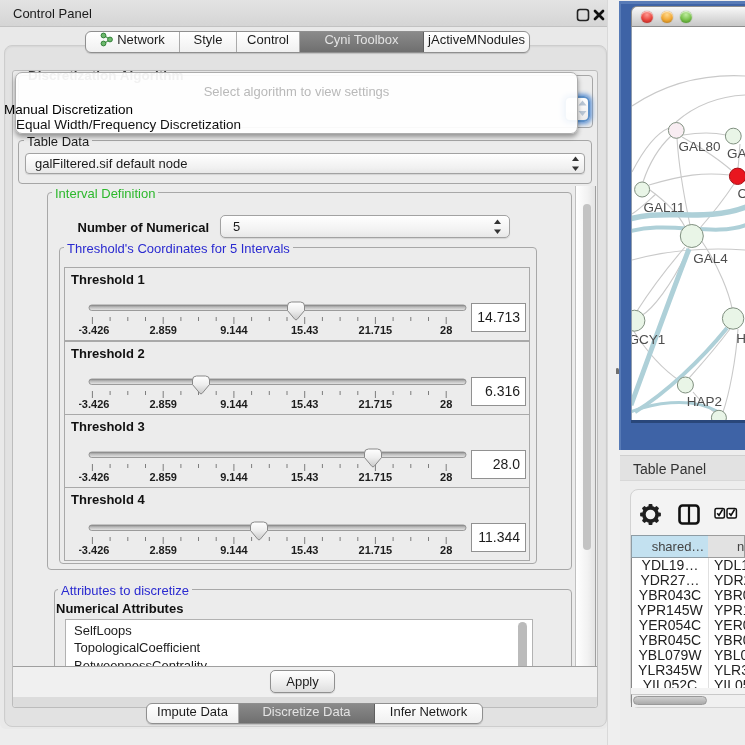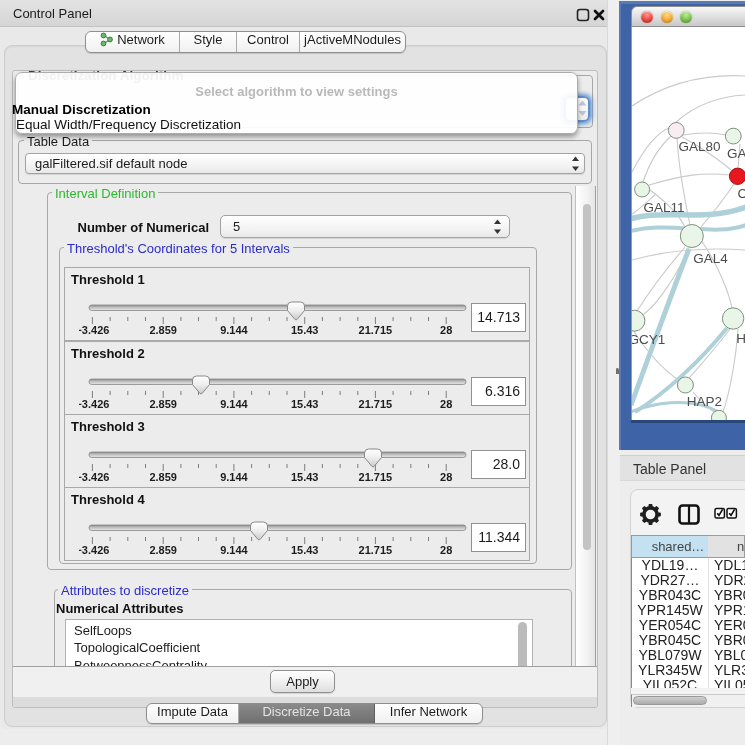--- a/index.html
+++ b/index.html
@@ -33,32 +33,33 @@
 <div class="a" style="left:13px;top:666px;width:584px;height:1px;background:#9f9f9f"></div>
 <div class="seg a" style="left:85px;top:31px">
 <div style="width:94px"><svg width="13" height="15" viewBox="0 0 13 15" style="margin-right:4px">
 <path d="M4,3.5 L10,7.5 M4,11.5 L10,7.5" stroke="#4e9e52" stroke-width="1.2" fill="none"></path>
 <circle cx="3.5" cy="3.5" r="2.4" fill="#6cb96c" stroke="#35803a" stroke-width="1"></circle>
 <circle cx="3.5" cy="11.5" r="2.4" fill="#6cb96c" stroke="#35803a" stroke-width="1"></circle>
 <circle cx="10" cy="7.5" r="2.4" fill="#6cb96c" stroke="#35803a" stroke-width="1"></circle>
       </svg>Network</div>
 <div style="width:57px">Style</div>
 <div style="width:63px">Control</div>
+<div class="on" style="width:124px">Cyni Toolbox</div>
 <div style="width:105px">jActiveMNodules</div>
 </div>
 <div class="grp" style="left:18px;top:75px;width:575px;height:53px"></div>
 <div class="a" style="left:564px;top:96px;width:26px;height:26px;border-radius:6px;background:linear-gradient(#fff,#ececec);border:2px solid #5e91c9;box-shadow:0 0 4px 2px rgba(88,142,212,.95)"></div>
 <svg class="a" style="left:578px;top:100px" width="9" height="17" viewBox="0 0 9 17">
 <path d="M4.5,0.5 L8.5,5.5 H0.5 Z" fill="#b9c6d4"></path>
     <path d="M0.5,11 H8.5 L4.5,16 Z" fill="#b9c6d4"></path>
   </svg>
 <div class="a" style="left:28px;top:68px;font-size:13.5px;font-weight:bold;color:#3a3a3a">Discretization Algorithm</div>
 <div class="a" style="left:15px;top:72px;width:563px;height:62px;background:rgba(255,255,255,.93);border:1px solid #adadad;border-radius:7px;box-shadow:0 3px 5px rgba(0,0,0,.38);z-index:30"></div>
-<div class="a" style="left:15px;top:84px;width:563px;text-align:center;font-size:13px;font-weight:bold;color:#b9b9b9;z-index:31">Select algorithm to view settings</div>
-<div class="a" style="left:12px;top:102px;font-size:13.5px;font-weight:bold;color:#000;z-index:31">Manual Discretization</div>
+<div class="a" style="left:15px;top:84px;width:563px;text-align:center;font-size:13px;font-weight:normal;color:#b9b9b9;z-index:31">Select algorithm to view settings</div>
+<div class="a" style="left:4px;top:102px;font-size:13.5px;font-weight:normal;color:#000;z-index:31">Manual Discretization</div>
 <div class="a" style="left:16px;top:117px;font-size:13.5px;color:#111;z-index:31">Equal Width/Frequency Discretization</div>
 <div class="grp" style="left:18px;top:140px;width:574px;height:44px"></div>
 <div class="glab" style="left:24px;top:134px;color:#1c1c1c">Table Data</div>
 <div class="combo" style="left:25px;top:153px;width:560px;height:21px;line-height:19px;padding-left:9px">galFiltered.sif default node</div>
 <svg class="a" style="left:571px;top:156px" width="9" height="16" viewBox="0 0 9 16">
 <path d="M4.5,0.5 L8,5 H1 Z" fill="#333"></path>
     <path d="M1,10.5 H8 L4.5,15 Z" fill="#333"></path>
   </svg>
 <div class="a" style="left:13px;top:186px;width:562px;height:480px;overflow:hidden">
 <div class="grp" style="left:34px;top:6px;width:525px;height:378px;border-color:#a8a8a8"></div>

